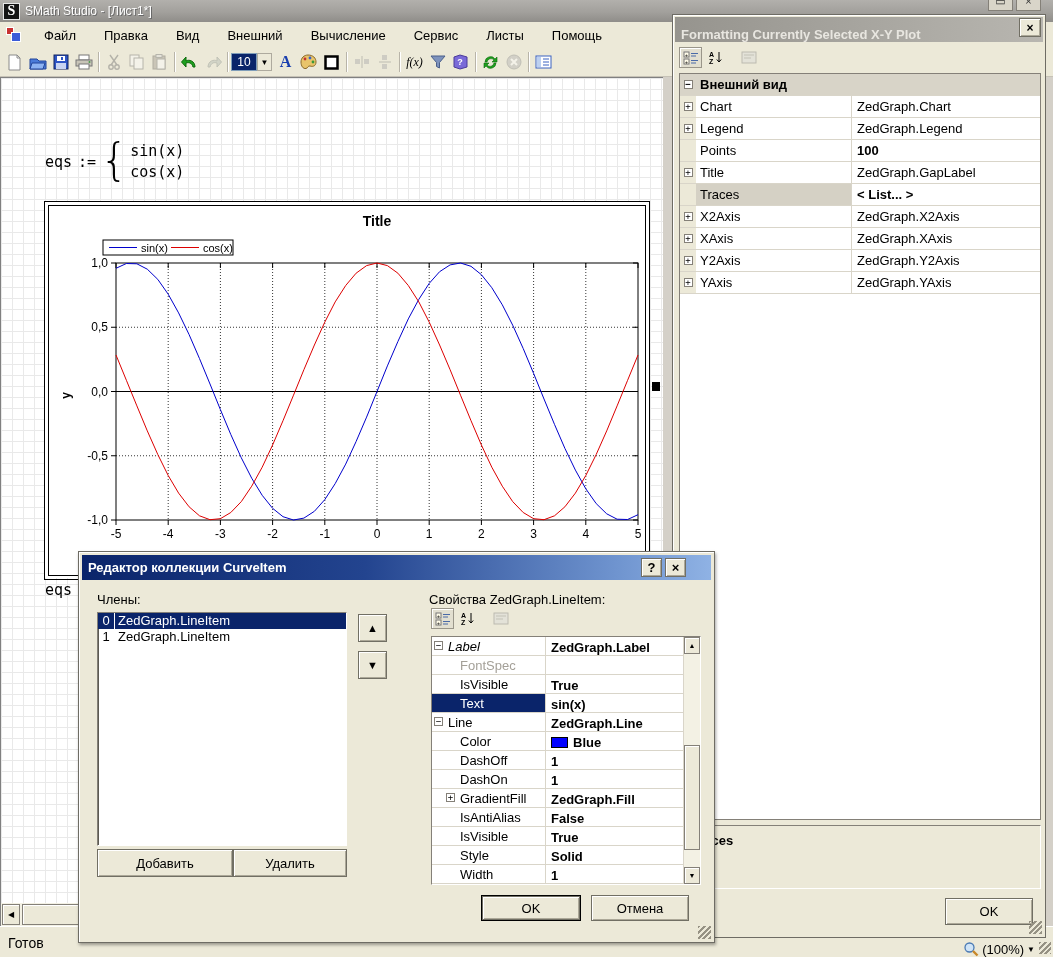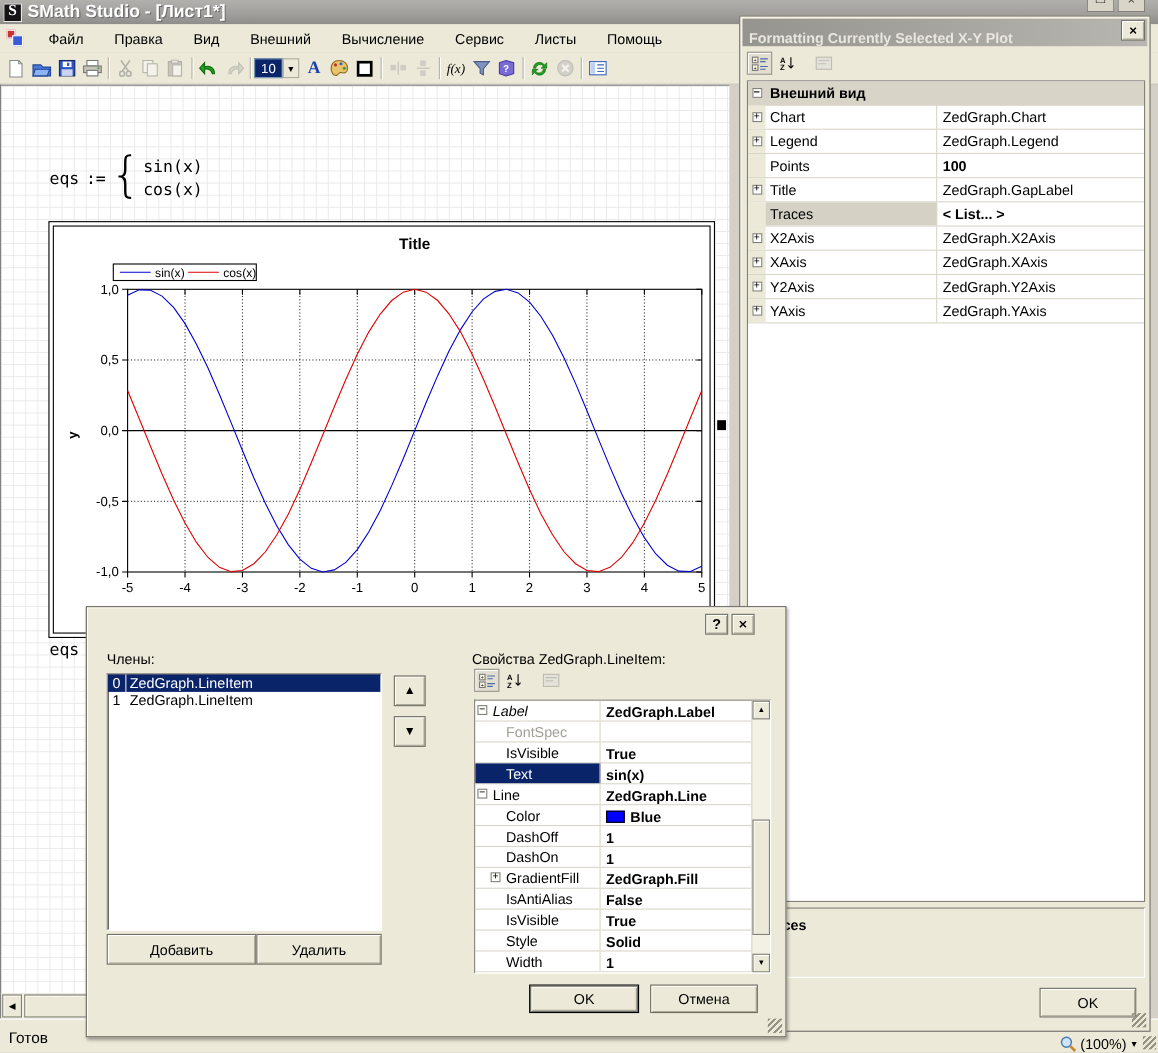--- a/index.html
+++ b/index.html
@@ -7,21 +7,21 @@
   body { font-family:"Liberation Sans", sans-serif; font-size:13px; color:#000; background:#d4d0c8; overflow:hidden; }
   #screen { position:relative; width:1053px; height:957px; background:#d4d0c8; overflow:hidden; }
 
   
   #titlebar { position:absolute; left:0; top:0; width:1053px; height:22px;
     background:linear-gradient(180deg,#b2b0ac 0%, #a2a09c 55%, #8f8d89 100%);
     display:flex; align-items:center; z-index:1; }
   #app-logo { width:17px; height:17px; margin:0 5px 0 3px; background:#141414; color:#fff;
     font-family:"Liberation Serif",serif; font-weight:bold; font-size:14px; line-height:16px; text-align:center;
     box-shadow:inset 0 0 0 1px #e8e8e8; }
-  #title-text { color:#fff; font-weight:bold; font-size:16px; text-shadow:1px 1px 0 #6a6a6a; }
+  #title-text { color:#fff; font-weight:normal; font-size:12px; text-shadow:1px 1px 0 #6a6a6a; }
   .cap-btn-partial { position:absolute; top:0; width:25px; height:11px; background:#d9d5c9;
     border:1px solid #848078; border-top:none; overflow:hidden; display:flex; justify-content:center; z-index:1;
     font-size:11px; line-height:10px; color:#333; }
 
   
   #menubar { position:absolute; left:0; top:22px; width:1053px; height:26px; background:#ece9d8;
     display:flex; align-items:center; z-index:1; }
   #doc-icon { position:relative; width:16px; height:16px; margin:0 8px 0 6px; }
   #doc-icon .sq-red { position:absolute; left:0; top:0; width:8px; height:8px; background:#c83232; border:1px solid #fff; }
   #doc-icon .sq-blue { position:absolute; left:5px; top:5px; width:10px; height:10px; background:#3a5bd8; border:1px solid #fff; }
@@ -514,20 +514,23 @@
         </div>
       </div>
     <div id="fmt-desc">
       <b>Traces</b>
     </div>
     <div id="fmt-ok" class="btn">OK</div>
     <div id="fmt-grip"></div>
   </div>
 
   <div id="dialog">
+    <div id="dlg-titlebar">
+      <span id="dlg-title-text">Редактор коллекции CurveItem</span>
+    </div>
     <div id="dlg-help" class="btn">?</div>
     <div id="dlg-close" class="btn">×</div>
     <div id="dlg-members-label">Члены:</div>
     <div id="dlg-props-label">Свойства ZedGraph.LineItem:</div>
     <div id="dlg-list">
         <div class="li-row sel">
           <div class="idx">0</div>
           <div class="txt">ZedGraph.LineItem</div>
         </div>
         <div class="li-row">

